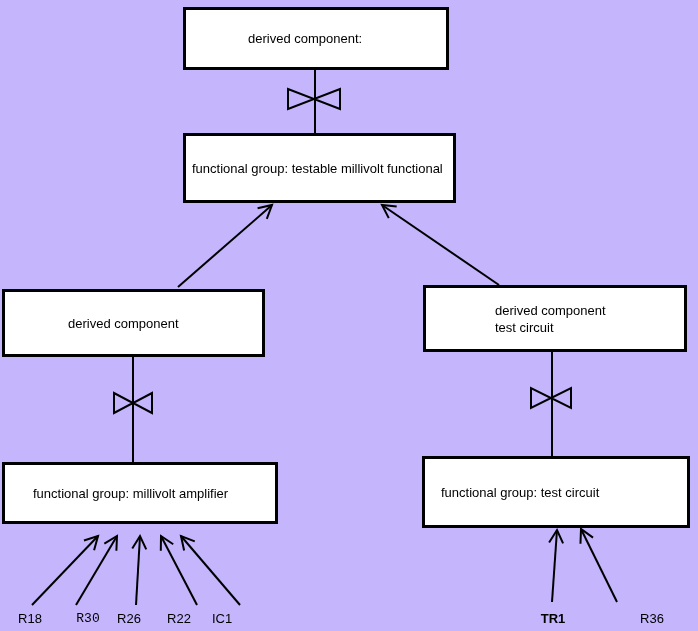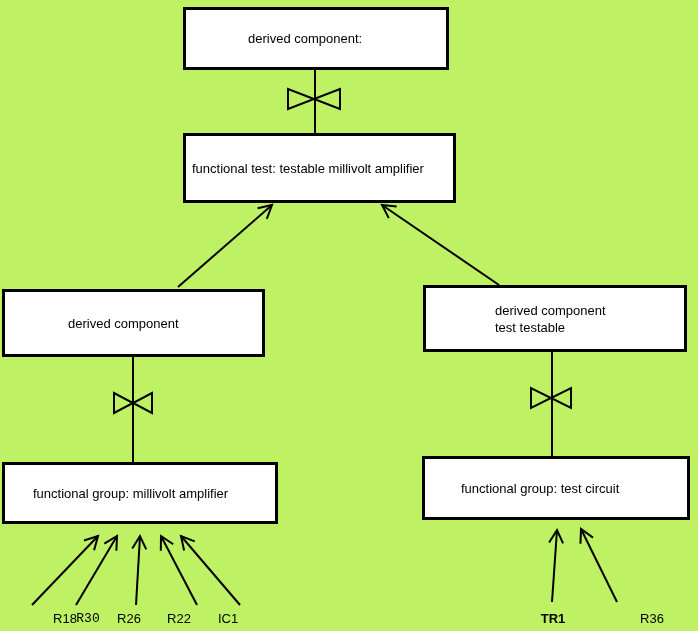--- a/index.html
+++ b/index.html
@@ -1,20 +1,20 @@
 <!DOCTYPE html>
 <html><head>
 <meta charset="utf-8">
 <style>
   html, body { margin: 0; padding: 0; background: #ffffff; }
   .stage {
     position: relative;
     width: 698px;
     height: 631px;
-    background: #bef264;
+    background: #c4b5fd;
     font-family: "Liberation Sans", sans-serif;
     font-size: 13px;
     color: #000000;
     overflow: hidden;
   }
   .edges { position: absolute; left: 0; top: 0; }
   .node {
     position: absolute;
     box-sizing: border-box;
     border: 3px solid #000000;
@@ -23,32 +23,32 @@
     flex-direction: column;
     justify-content: center;
     line-height: 17px;
   }
   .node span { display: block; white-space: nowrap; }
   .n-derived-testable { left: 183px; top: 7px;   width: 266px; height: 63px; padding-left: 62px; }
   .n-fg-testable      { left: 183px; top: 133px; width: 273px; height: 70px; padding-left: 6px;  }
   .n-derived-mva      { left: 2px;   top: 289px; width: 263px; height: 68px; padding-left: 63px; }
   .n-derived-test     { left: 423px; top: 285px; width: 264px; height: 67px; padding-left: 69px; }
   .n-fg-mva           { left: 2px;   top: 462px; width: 276px; height: 62px; padding-left: 28px; }
-  .n-fg-test          { left: 422px; top: 456px; width: 268px; height: 64px; padding-left: 36px; }
+  .n-fg-test          { left: 422px; top: 456px; width: 268px; height: 72px; padding-left: 16px; }
   .comp-label {
     position: absolute;
     top: 611px;
     transform: translateX(-50%);
     white-space: nowrap;
   }
-  .cl-r18 { left: 30px; margin-left: 35px; }
+  .cl-r18 { left: 30px; }
   .cl-r30 { left: 88px; font-family: Liberation Mono, monospace; }
   .cl-r26 { left: 129px; }
   .cl-r22 { left: 179px; }
-  .cl-ic1 { left: 228px; }
+  .cl-ic1 { left: 222px; }
   .cl-tr1 { left: 553px; font-weight: bold; }
   .cl-r36 { left: 652px; }
 </style>
 </head>
 <body>
 
 <div class="stage">
 
   <svg class="edges" width="698" height="631" viewBox="0 0 698 631">
     <defs>
@@ -95,30 +95,30 @@
       <line x1="552" y1="602" x2="557" y2="530" marker-end="url(#ah)"></line>
       <line x1="617" y1="602" x2="581" y2="529" marker-end="url(#ah)"></line>
     </g>
   </svg>
 
   <div class="node n-derived-testable">
     <span>derived component:</span>
   </div>
 
   <div class="node n-fg-testable">
-    <span>functional test: testable millivolt amplifier</span>
+    <span>functional group: testable millivolt functional</span>
   </div>
 
   <div class="node n-derived-mva">
     <span>derived component</span>
   </div>
 
   <div class="node n-derived-test">
     <span>derived component</span>
-    <span>test testable</span>
+    <span>test circuit</span>
   </div>
 
   <div class="node n-fg-mva">
     <span>functional group: millivolt amplifier</span>
   </div>
 
   <div class="node n-fg-test">
     <span>functional group: test circuit</span>
   </div>
 

